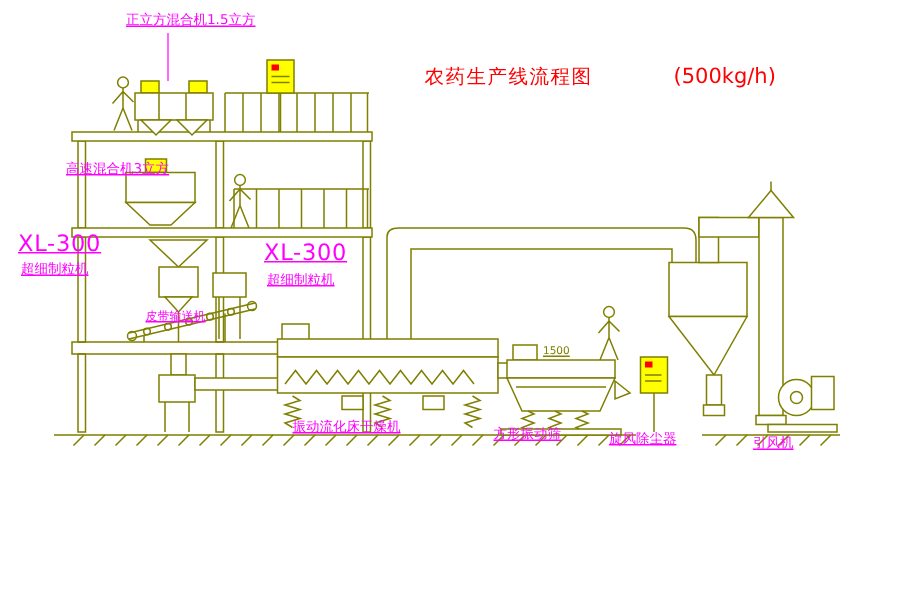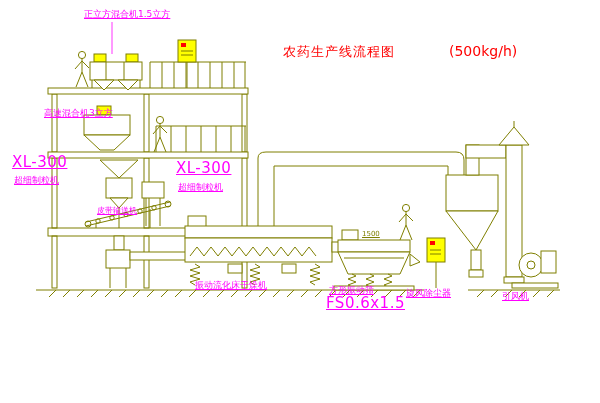--- a/index.html
+++ b/index.html
@@ -185,18 +185,17 @@
 
   <div class="lbl sz9" style="left:84px;top:10px">正立方混合机1.5立方</div>
   <div class="lbl sz9" style="left:44px;top:109px">高速混合机3立方</div>
   <div class="lbl sz15" style="left:12px;top:155px">XL-300</div>
   <div class="lbl sz9" style="left:14px;top:176px">超细制粒机</div>
   <div class="lbl sz15" style="left:176px;top:161px">XL-300</div>
   <div class="lbl sz9" style="left:178px;top:183px">超细制粒机</div>
   <div class="lbl sz8" style="left:97px;top:207px">皮带输送机</div>
   <div class="lbl sz9" style="left:195px;top:281px">振动流化床干燥机</div>
   <div class="lbl sz9" style="left:329px;top:286px">方形振动筛</div>
-  <div class="lbl sz15" style="left:326px;top:296px">FS0.6x1.5</div>
   <div class="lbl sz9" style="left:406px;top:289px">旋风除尘器</div>
   <div class="lbl sz9" style="left:502px;top:292px">引风机</div>
   <div class="lbl dim" style="left:362px;top:231px">1500</div>
 
 </div>
 
 </body></html>

